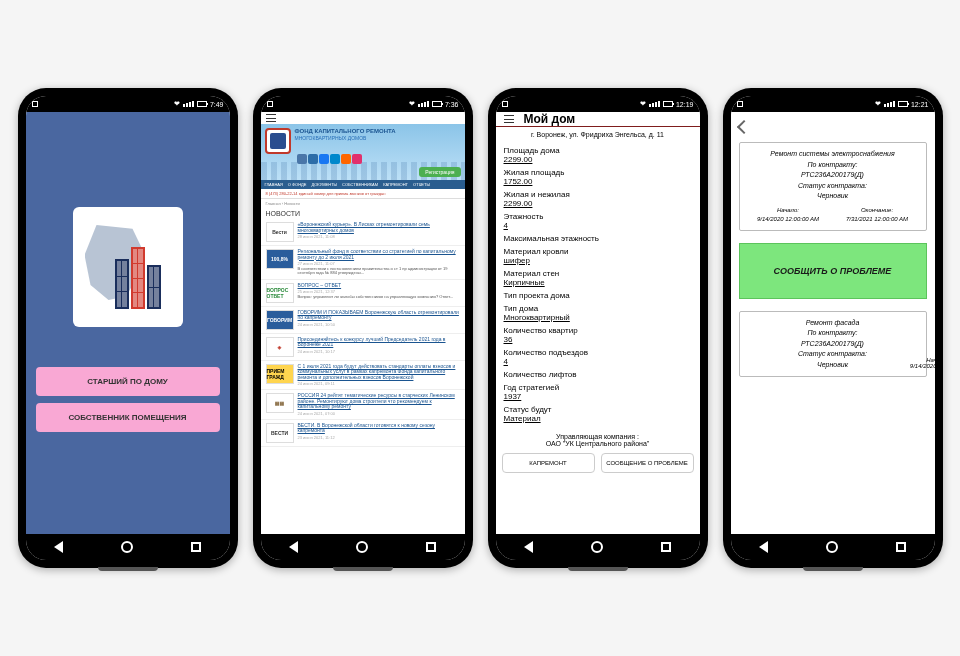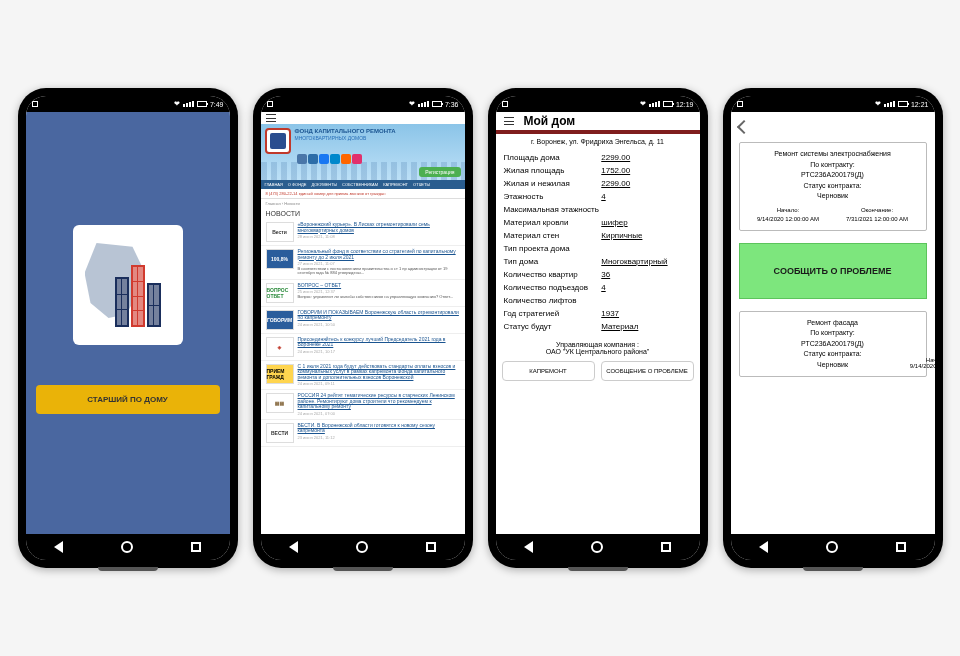--- a/index.html
+++ b/index.html
@@ -91,21 +91,21 @@
   }
   .logo-bldg { position:absolute; right:22px; bottom:18px; display:flex; align-items:flex-end; gap:2px; }
   .bldg { width:14px; }
   .b1 { height:50px; background:#1a2e5c; }
   .b2 { height:62px; background:#d13a2e; }
   .b3 { height:44px; background:#1a2e5c; }
   .bwin { display:grid; grid-template-columns:1fr 1fr; gap:1px; padding:2px; height:100%; }
   .bwin span { background:#fff; opacity:.4; }
   .s1-btn {
     width: 100%;
-    background: #eab308;
+    background: #f9a8d4;
     border: none;
     border-radius: 4px;
     padding: 10px 12px;
     font-size: 8px;
     font-weight: bold;
     color: #333;
     margin-bottom: 7px;
   }
   
   .s2 { background:#fff; font-size:5px; }
@@ -139,32 +139,32 @@
   .s2-heading { padding:2px 5px; font-size:7px; color:#333; }
   .news-list { overflow:hidden; }
   .news-item { display:flex; gap:4px; padding:3px 5px; border-bottom:1px solid #eee; }
   .news-thumb { width:28px; height:20px; flex-shrink:0; display:flex; align-items:center; justify-content:center; font-size:5px; font-weight:bold; }
   .news-body { flex:1; }
   .news-title { color:#1a5490; font-size:5px; text-decoration:underline; line-height:1.1; }
   .news-date { color:#aaa; font-size:4px; margin-top:1px; }
   .news-desc { color:#555; font-size:4px; line-height:1.1; margin-top:1px; }
   
   .s3 { background:#fff; font-size:8px; }
-  .s3-header { height:22px; display:flex; align-items:center; padding:0 8px; gap:10px; border-bottom:4px solid #7f1d1d; }
+  .s3-header { height:15px; display:flex; align-items:center; padding:0 8px; gap:10px; border-bottom:1px solid #7f1d1d; }
   .s3-title { font-size:12px; font-weight:bold; }
   .s3-addr { text-align:center; font-size:7px; padding:4px 8px; }
   .prop-table { padding: 2px 8px; }
-  .prop-row { display:flex; padding: 2px 0; }
+  .prop-row { display:flex; padding: 2px 0; flex-direction: column; }
   .prop-label { flex: 0 0 52%; }
   .prop-value { flex: 1; text-decoration: underline; }
   .s3-mgmt { text-align:center; font-size:7px; padding: 6px; }
   .s3-btns { display:flex; gap:6px; padding: 0 6px 6px; }
   .s3-btn { flex:1; border:1px solid #ccc; border-radius:4px; padding:6px 2px; font-size:6px; text-align:center; background:#fff; }
   
-  .s4 { background:#fff; font-size:7px; position:relative; }
+  .s4 { background:#fff; font-size:7px; position:relative;font-style:italic; }
   .back-arrow { width:14px; height:14px; margin:6px; position:relative; }
   .back-arrow::before {
     content:""; position:absolute; left:2px; top:4px;
     width:8px; height:8px; border-left:2px solid #666; border-bottom:2px solid #666;
     transform: rotate(45deg);
   }
   .contract-card {
     margin: 4px 8px;
     border: 1px solid #bbb;
     border-radius: 2px;
@@ -236,20 +236,21 @@
               <div class="bwin">
                 <span></span>
                 <span></span>
                 <span></span>
                 <span></span>
               </div>
             </div>
         </div>
       </div>
       <button class="s1-btn">СТАРШИЙ ПО ДОМУ</button>
+      <button class="s1-btn">СОБСТВЕННИК ПОМЕЩЕНИЯ</button>
     </div>
     <div class="navbar">
       <div class="nav-tri"></div>
       <div class="nav-circ"></div>
       <div class="nav-sq"></div>
     </div>
   </div>
 </div>
 
 <div class="phone">

